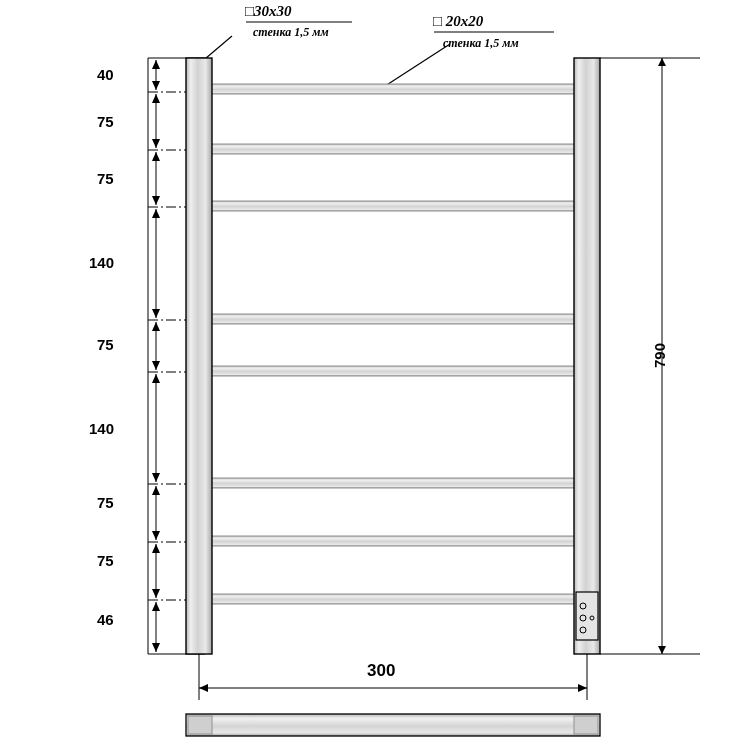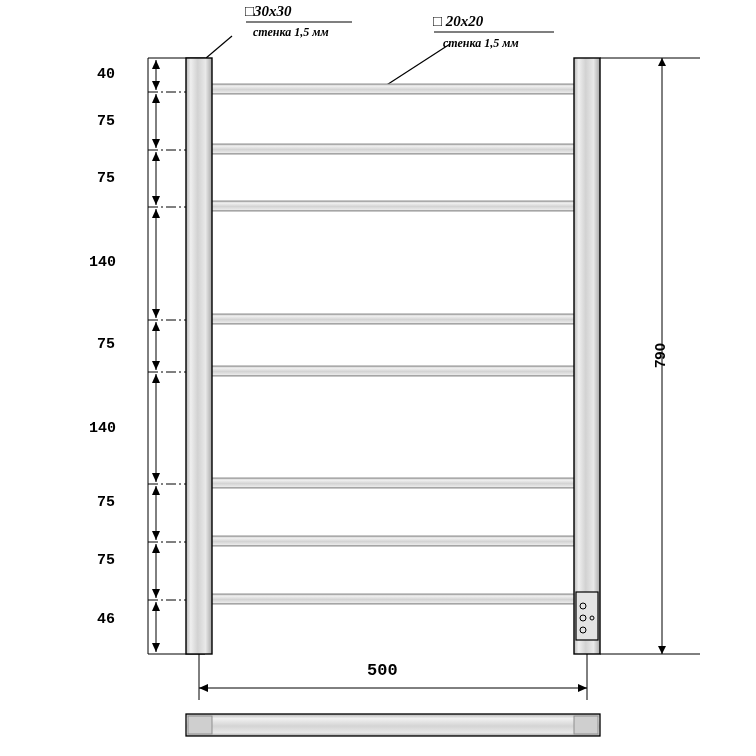--- a/index.html
+++ b/index.html
@@ -21,21 +21,21 @@
     height: 648px;
   }
   svg#drawing {
     position: absolute;
     left: 0; top: 0;
     width: 756px;
     height: 756px;
   }
   .dim-label {
     position: absolute;
-    font-family: Liberation Mono, monospace;
+    font-family: Liberation Sans, sans-serif;
     font-weight: bold;
     font-size: 15px;
     color: #000000;
     white-space: nowrap;
   }
   .callout-label {
     position: absolute;
     font-family: "Liberation Serif", serif;
     font-style: italic;
     font-weight: bold;
@@ -186,15 +186,15 @@
   <div class="dim-label" style="left:97px; top:170px;">75</div>
   <div class="dim-label" style="left:89px; top:254px;">140</div>
   <div class="dim-label" style="left:97px; top:336px;">75</div>
   <div class="dim-label" style="left:89px; top:420px;">140</div>
   <div class="dim-label" style="left:97px; top:494px;">75</div>
   <div class="dim-label" style="left:97px; top:552px;">75</div>
   <div class="dim-label" style="left:97px; top:611px;">46</div>
 
   <div class="vert-label" style="left:651px; top:368px;">790</div>
 
-  <div class="dim-label" style="left:367px; top:661px; font-size:17px;">500</div>
+  <div class="dim-label" style="left:367px; top:661px; font-size:17px;">300</div>
 
 </div>
 
 </body></html>

